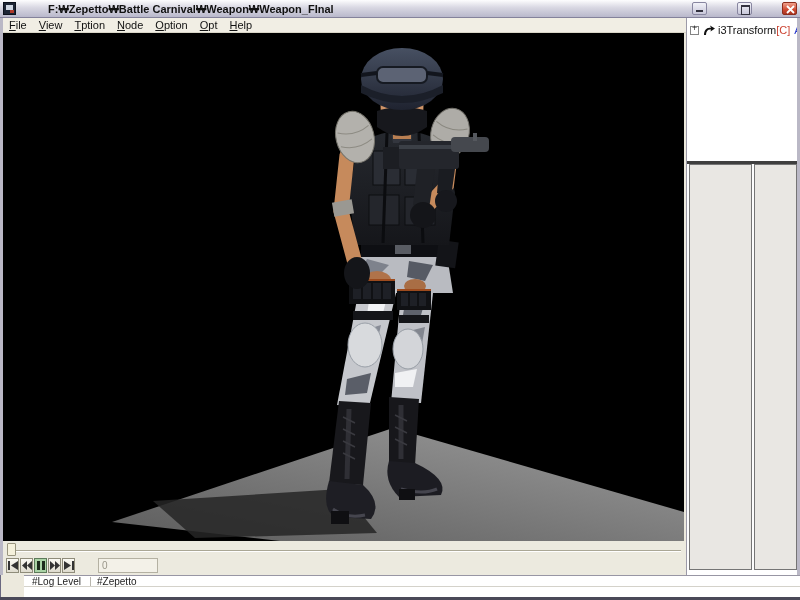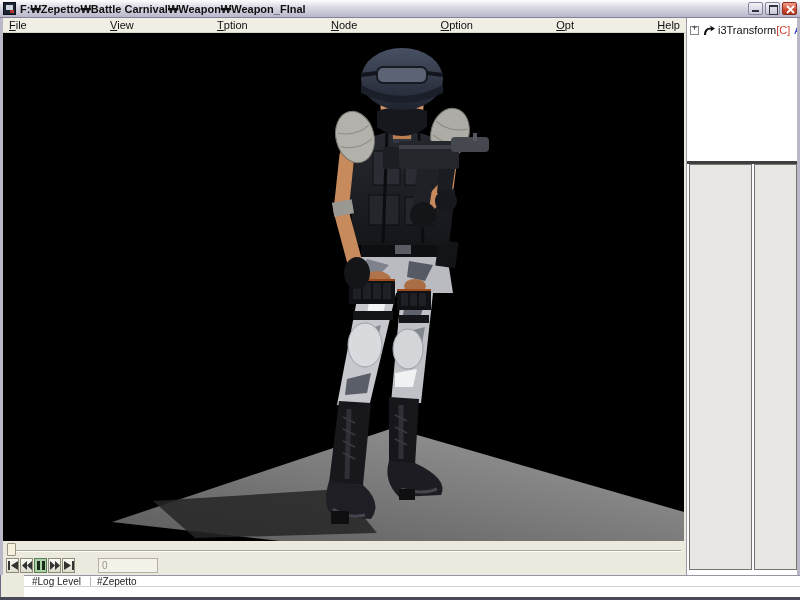--- a/index.html
+++ b/index.html
@@ -2,38 +2,38 @@
 <html><head>
 <meta charset="utf-8">
 <style>
   html,body{margin:0;padding:0;background:#555;}
   *{box-sizing:border-box;font-family:"Liberation Sans","DejaVu Sans",sans-serif;}
   .window{position:relative;width:800px;height:600px;background:#ece9dd;overflow:hidden;
           box-shadow:0 0 0 1px #6a6880 inset;}
   
   .titlebar{position:absolute;left:0;top:0;width:800px;height:18px;
     background:linear-gradient(#fdfdfe,#d8d7e2 45%,#b9b8cb);border-bottom:1px solid #84829b;
-    display:flex;align-items:center;padding:0 3px;}
+    display:flex;align-items:center;padding:0 3px;gap:28px;}
   .app-icon{width:13px;height:13px;margin-right:4px;background:#1d2535;border:1px solid #0c111c;
     position:relative;flex:none;}
   .app-icon::after{content:"";position:absolute;left:2px;top:2px;width:7px;height:5px;background:#cfd6e2;}
   .app-icon::before{content:"";position:absolute;right:1px;bottom:1px;width:4px;height:3px;background:#b03a2a;z-index:1;}
   .title-text{font-size:11px;font-weight:bold;color:#111;white-space:nowrap;overflow:hidden;flex:1;}
   .win-btn{width:15px;height:13px;margin-left:2px;border:1px solid #8886a0;border-radius:2px;
     background:linear-gradient(#f2f2f8,#c9c8da);position:relative;flex:none;}
   .win-btn.min::after{content:"";position:absolute;left:3px;bottom:2px;width:7px;height:2px;background:#33323f;}
   .win-btn.restore::after{content:"";position:absolute;left:3px;top:2px;width:7px;height:7px;
     border:1px solid #33323f;border-top-width:2px;background:transparent;}
   .win-btn.close{background:linear-gradient(#f0a28e,#cf4a31 60%,#b23димcdf);}
   .win-btn.close{background:linear-gradient(#f0a28e,#cf4a31 60%,#a93а);}
   .win-btn.close{background:linear-gradient(#f0a08c,#cf4a31 60%,#a93522);border-color:#8d2c1c;}
   .win-btn.close svg{position:absolute;left:3px;top:2px;}
   
   .menubar{position:absolute;left:3px;top:18px;width:683px;height:15px;background:#f1eee4;
-    border-bottom:1px solid #d9d6c8;display:flex;align-items:center;font-size:11px;color:#111;justify-content:space-between;}
+    border-bottom:1px solid #d9d6c8;display:flex;align-items:center;font-size:11px;color:#111;}
   .menu-item{padding:0 6px;white-space:nowrap;}
   .menu-item .u{text-decoration:underline;}
   
   .viewport{position:absolute;left:3px;top:33px;width:681px;height:508px;background:#000;overflow:hidden;}
   
   .right-panel{position:absolute;left:686px;top:18px;width:111px;height:557px;background:#fff;
     border-left:1px solid #9c9aa8;}
   .tree-row{display:flex;align-items:center;padding:6px 2px 0 3px;font-size:11px;white-space:nowrap;}
   .expand-box{width:9px;height:9px;border:1px solid #848484;background:#fff;position:relative;flex:none;margin-right:3px;}
   .expand-box::before{content:"+";position:absolute;left:1px;top:-3px;font-size:9px;line-height:9px;color:#222;}

